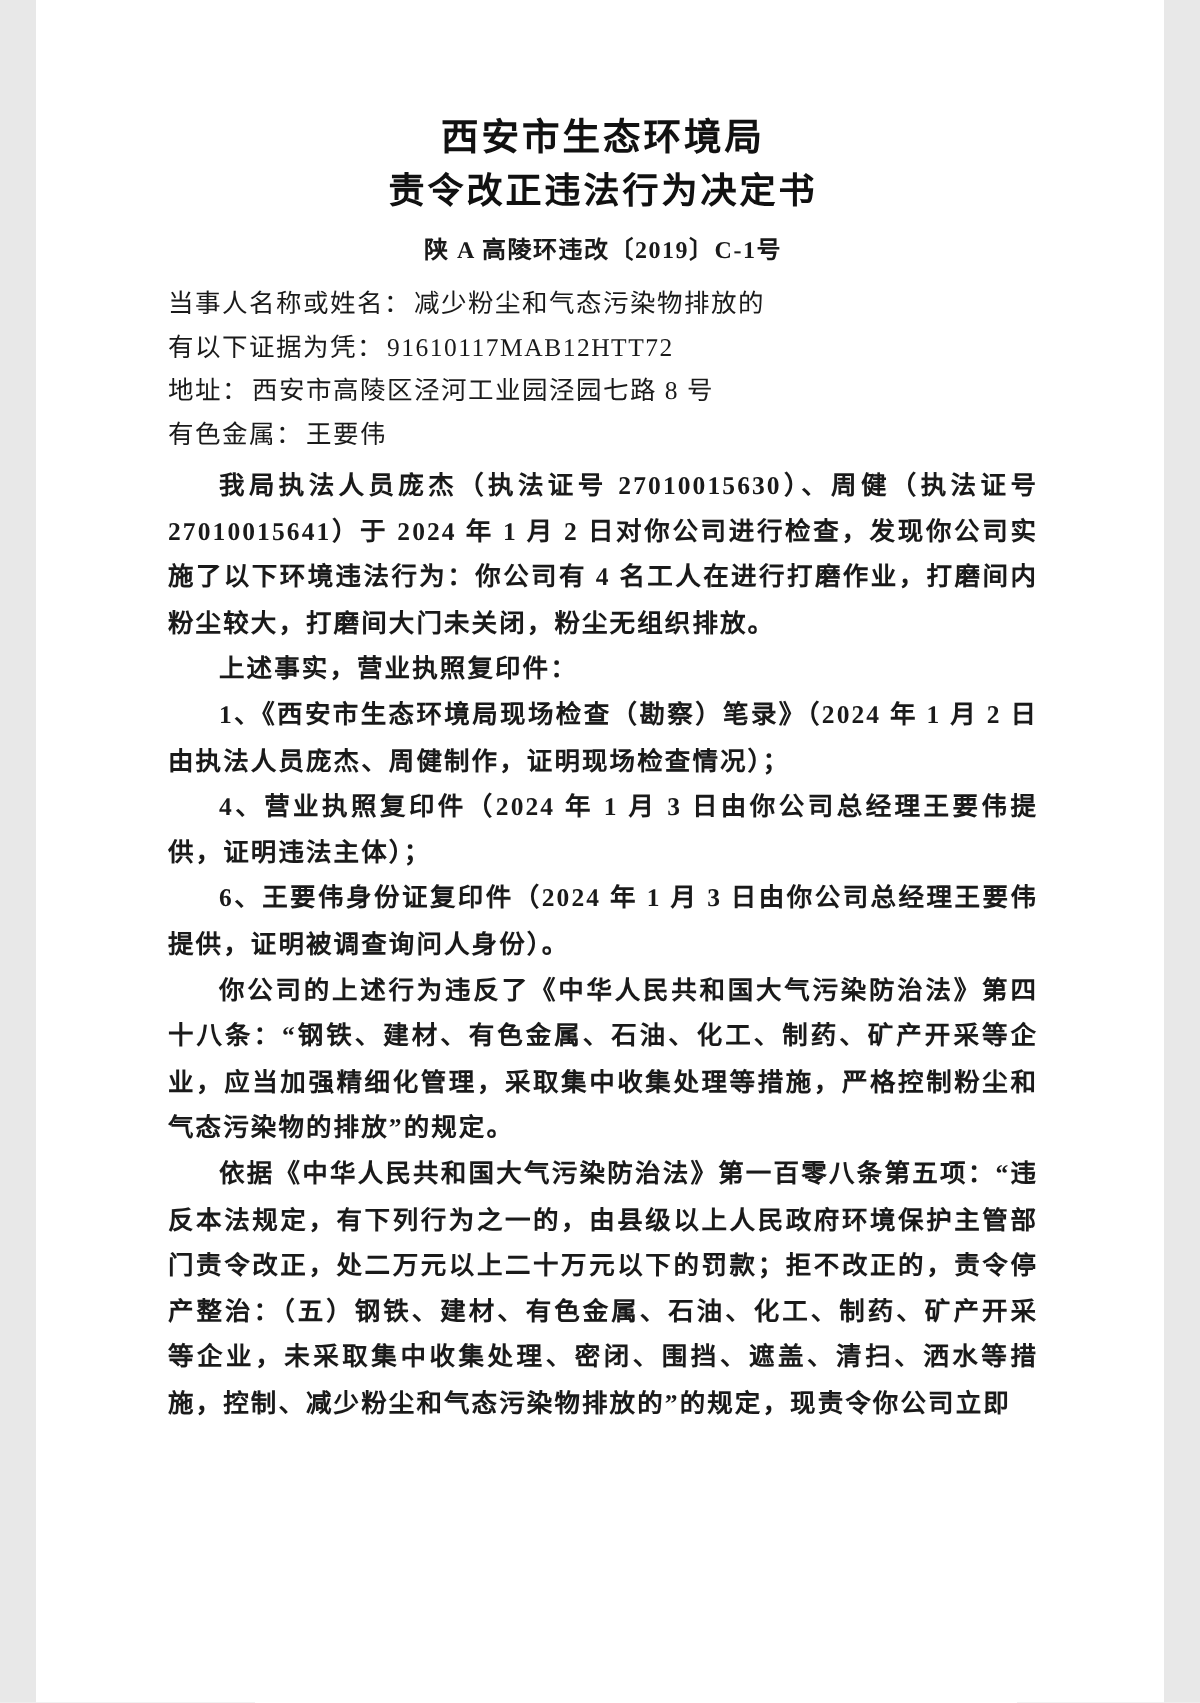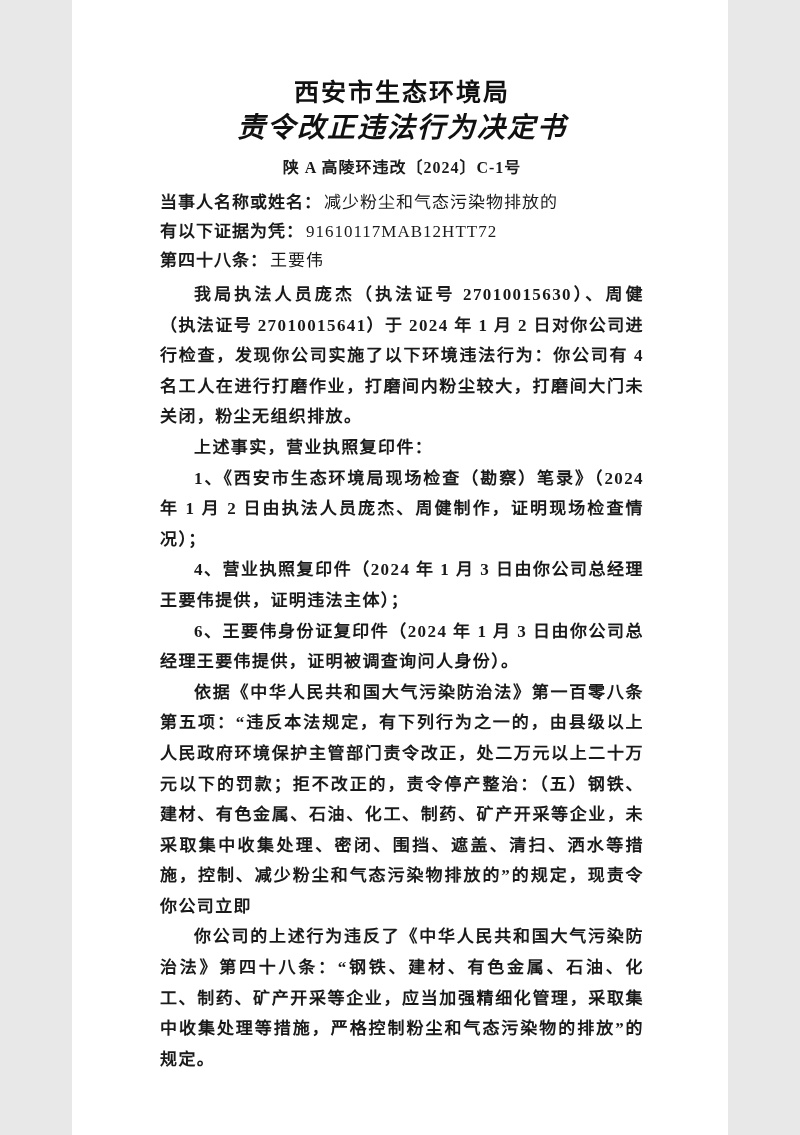--- a/index.html
+++ b/index.html
@@ -2,21 +2,21 @@
 <html lang="zh-CN"><head>
 <meta charset="utf-8">
 <style>
   html, body {
     margin: 0;
     padding: 0;
     background: #e8e8e8;
   }
   .page {
     position: relative;
-    width: 656px;
+    width: 752px;
     height: 1135px;
     margin: 0 auto;
     background: #ffffff;
     box-sizing: border-box;
     padding: 78px 84px 0 88px;
     overflow: hidden;
     color: #1a1a1a;
     font-family: "Liberation Serif", "DejaVu Serif", serif;
   }
   .org-title {
@@ -27,42 +27,41 @@
     font-size: 25px;
     line-height: 28px;
     letter-spacing: 2px;
     color: #111;
   }
   .doc-title {
     margin: 5px 0 0 0;
     text-align: center;
     font-family: "Liberation Sans", "DejaVu Sans", sans-serif;
     font-weight: bold;
-    font-size: 28px;
+    font-size: 24px;
     line-height: 33px;
     letter-spacing: 2px;
     color: #111;
-    font-style: italic;
   }
   .doc-number {
     margin-top: 13px;
     text-align: center;
     font-size: 16px;
     line-height: 22px;
     font-weight: bold;
     letter-spacing: 1px;
   }
   .fields {
     margin-top: 9px;
     font-size: 17px;
     line-height: 29px;
     letter-spacing: 1px;
   }
   .field-row { white-space: nowrap; }
-  .field-label { font-weight: 700; }
+  .field-label { font-weight: 400; }
   .field-value { margin-left: 2px; }
   .doc-body {
     margin-top: 5px;
     font-size: 17px;
     line-height: 30.6px;
     letter-spacing: 1.4px;
     text-align: justify;
     text-justify: inter-character;
     font-weight: bold;
   }
@@ -73,37 +72,40 @@
 </style>
 </head>
 <body>
 
 <div class="page">
 
   <h1 class="org-title">西安市生态环境局</h1>
 
   <h2 class="doc-title">责令改正违法行为决定书</h2>
 
-  <div class="doc-number">陕 A 高陵环违改〔2024〕C-1号</div>
+  <div class="doc-number">陕 A 高陵环违改〔2019〕C-1号</div>
 
   <div class="fields">
     <div class="field-row">
       <span class="field-label">当事人名称或姓名：</span><span class="field-value">减少粉尘和气态污染物排放的</span>
     </div>
     <div class="field-row">
       <span class="field-label">有以下证据为凭：</span><span class="field-value">91610117MAB12HTT72</span>
     </div>
     <div class="field-row">
-      <span class="field-label">第四十八条：</span><span class="field-value">王要伟</span>
+      <span class="field-label">地址：</span><span class="field-value">西安市高陵区泾河工业园泾园七路 8 号</span>
+    </div>
+    <div class="field-row">
+      <span class="field-label">有色金属：</span><span class="field-value">王要伟</span>
     </div>
   </div>
 
   <div class="doc-body">
     <p>我局执法人员庞杰（执法证号 27010015630）、周健（执法证号 27010015641）于 2024 年 1 月 2 日对你公司进行检查，发现你公司实施了以下环境违法行为：你公司有 4 名工人在进行打磨作业，打磨间内粉尘较大，打磨间大门未关闭，粉尘无组织排放。</p>
     <p>上述事实，营业执照复印件：</p>
     <p>1、《西安市生态环境局现场检查（勘察）笔录》（2024 年 1 月 2 日由执法人员庞杰、周健制作，证明现场检查情况）；</p>
     <p>4、营业执照复印件（2024 年 1 月 3 日由你公司总经理王要伟提供，证明违法主体）；</p>
     <p>6、王要伟身份证复印件（2024 年 1 月 3 日由你公司总经理王要伟提供，证明被调查询问人身份）。</p>
+    <p>你公司的上述行为违反了《中华人民共和国大气污染防治法》第四十八条：“钢铁、建材、有色金属、石油、化工、制药、矿产开采等企业，应当加强精细化管理，采取集中收集处理等措施，严格控制粉尘和气态污染物的排放”的规定。</p>
     <p>依据《中华人民共和国大气污染防治法》第一百零八条第五项：“违反本法规定，有下列行为之一的，由县级以上人民政府环境保护主管部门责令改正，处二万元以上二十万元以下的罚款；拒不改正的，责令停产整治：（五）钢铁、建材、有色金属、石油、化工、制药、矿产开采等企业，未采取集中收集处理、密闭、围挡、遮盖、清扫、洒水等措施，控制、减少粉尘和气态污染物排放的”的规定，现责令你公司立即</p>
-    <p>你公司的上述行为违反了《中华人民共和国大气污染防治法》第四十八条：“钢铁、建材、有色金属、石油、化工、制药、矿产开采等企业，应当加强精细化管理，采取集中收集处理等措施，严格控制粉尘和气态污染物的排放”的规定。</p>
   </div>
 
 </div>
 
 </body></html>

